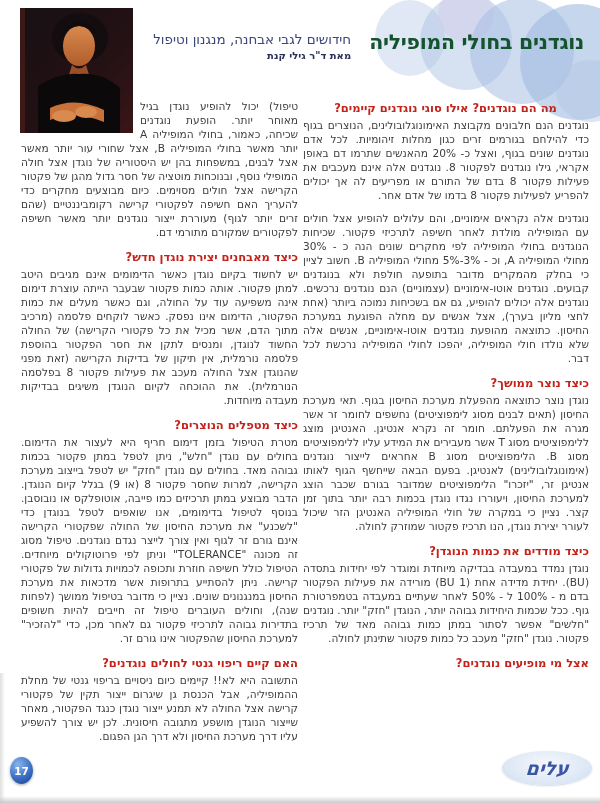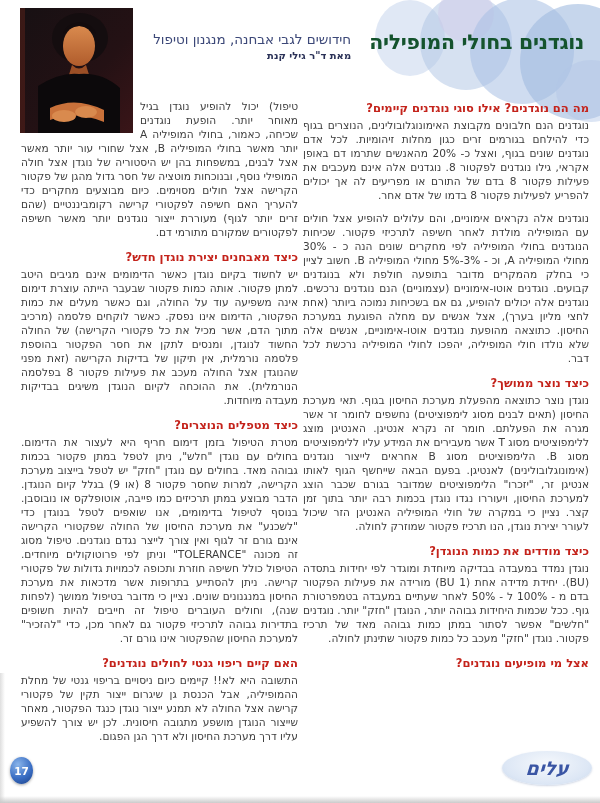--- a/index.html
+++ b/index.html
@@ -26,21 +26,21 @@
   .subtitle{margin-top:7px;font-size:13.5px;color:#3c4878;white-space:nowrap;}
   .byline{margin-top:3px;font-size:10px;font-weight:bold;color:#2a3157;}
   
   .col{position:absolute;font-size:10.6px;line-height:14px;color:#3d3d3d;
     text-align:justify;z-index:2;}
   .col-a{left:302px;top:101px;width:287px;}
   .col-b{left:20px;top:99px;width:278px;}
   .col p{margin:0 0 9px 1px;}
   .col p.tight{margin-bottom:0;}
   .col h2{font-size:11.5px;font-weight:bold;color:#c4231b;margin:11px 0 3px 0;text-align:right;}
-  .col .first h2{margin-top:0;}
+  .col .first h2{margin-top:0;text-align:center;}
   .photo-spacer{float:left;width:120px;height:37px;}
   
   .page-badge{position:absolute;left:10px;top:757px;width:23px;height:27px;border-radius:50%;
     background:radial-gradient(circle at 35% 28%, #8ab5ea 0%, #3a6ec4 55%, #1b3f85 100%);
     color:#fff;font-size:10.5px;font-weight:bold;display:flex;align-items:center;justify-content:center;
     box-shadow:0 1px 3px rgba(0,0,0,0.35);z-index:4;}
   
   .logo{position:absolute;right:8px;top:751px;width:90px;height:34px;border-radius:50%;
     background:radial-gradient(ellipse at 50% 38%, #f5f8fc 0%, #dde7f5 65%, #c7d7ec 100%);
     display:flex;align-items:center;justify-content:center;z-index:4;

